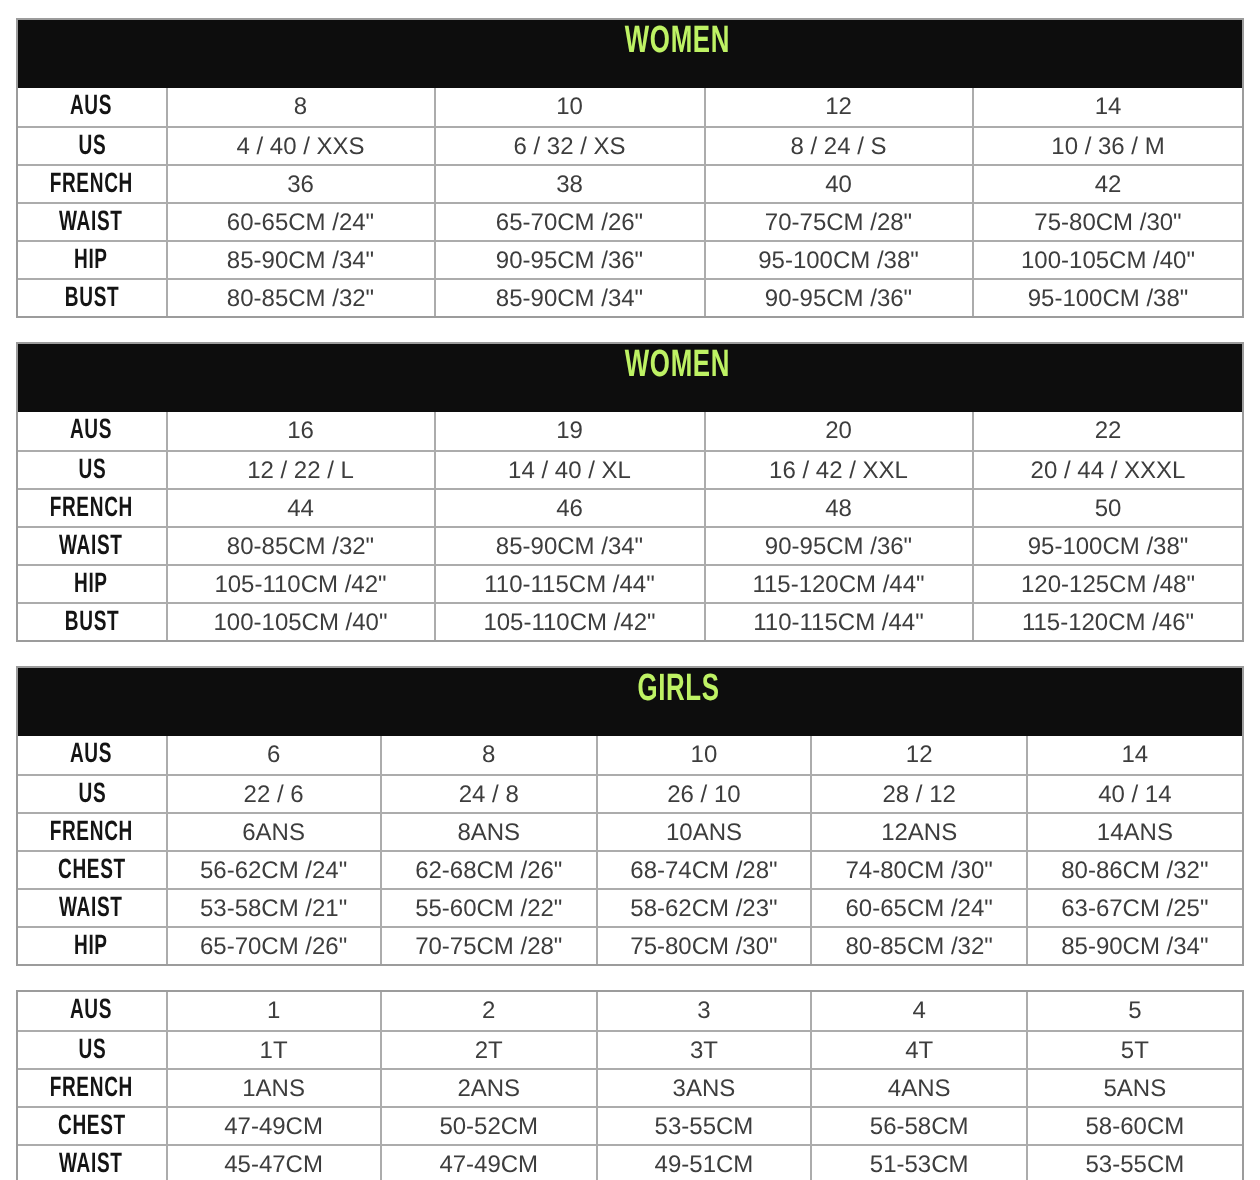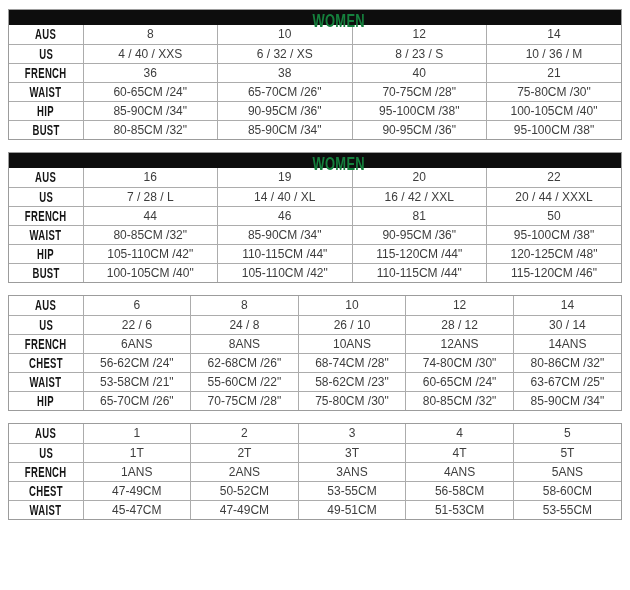--- a/index.html
+++ b/index.html
@@ -11,24 +11,24 @@
     font-family: "Liberation Sans", sans-serif;
   }
   .size-table {
     width: 614px;
     border: 1px solid #9c9c9c;
     margin-bottom: 12px;
     background: #ffffff;
   }
   .size-table .hdr {
     background: #0d0d0d;
-    height: 15px;
+    height: 34px;
     line-height: 21px;
     text-align: center;
-    color: #15803d;
+    color: #bef264;
     padding-left: 48px;
   }
   .cnd {
     display: inline-block;
     transform: scaleX(0.68);
     transform-origin: 50% 50%;
     white-space: nowrap;
     font-weight: bold;
     letter-spacing: 0.5px;
   }
@@ -78,29 +78,29 @@
       <th><span class="cnd">AUS</span></th>
       <td>8</td>
       <td>10</td>
       <td>12</td>
       <td>14</td>
     </tr>
     <tr>
       <th><span class="cnd">US</span></th>
       <td>4 / 40 / XXS</td>
       <td>6 / 32 / XS</td>
-      <td>8 / 23 / S</td>
+      <td>8 / 24 / S</td>
       <td>10 / 36 / M</td>
     </tr>
     <tr>
       <th><span class="cnd">FRENCH</span></th>
       <td>36</td>
       <td>38</td>
       <td>40</td>
-      <td>21</td>
+      <td>42</td>
     </tr>
     <tr>
       <th><span class="cnd">WAIST</span></th>
       <td>60-65CM /24"</td>
       <td>65-70CM /26"</td>
       <td>70-75CM /28"</td>
       <td>75-80CM /30"</td>
     </tr>
     <tr>
       <th><span class="cnd">HIP</span></th>
@@ -135,30 +135,30 @@
     <tbody>
         <tr>
       <th><span class="cnd">AUS</span></th>
       <td>16</td>
       <td>19</td>
       <td>20</td>
       <td>22</td>
     </tr>
     <tr>
       <th><span class="cnd">US</span></th>
-      <td>7 / 28 / L</td>
+      <td>12 / 22 / L</td>
       <td>14 / 40 / XL</td>
       <td>16 / 42 / XXL</td>
       <td>20 / 44 / XXXL</td>
     </tr>
     <tr>
       <th><span class="cnd">FRENCH</span></th>
       <td>44</td>
       <td>46</td>
-      <td>81</td>
+      <td>48</td>
       <td>50</td>
     </tr>
     <tr>
       <th><span class="cnd">WAIST</span></th>
       <td>80-85CM /32"</td>
       <td>85-90CM /34"</td>
       <td>90-95CM /36"</td>
       <td>95-100CM /38"</td>
     </tr>
     <tr>
@@ -173,20 +173,23 @@
       <td>100-105CM /40"</td>
       <td>105-110CM /42"</td>
       <td>110-115CM /44"</td>
       <td>115-120CM /46"</td>
     </tr>
   </tbody>
     </table>
 </section>
 
 <section class="size-table">
+  <div class="hdr">
+    <span class="cnd">GIRLS</span>
+  </div>
   <table>
     <colgroup>
         <col class="lbl">
         <col>
         <col>
         <col>
         <col>
         <col>
       </colgroup>
     <tbody>
@@ -197,21 +200,21 @@
       <td>10</td>
       <td>12</td>
       <td>14</td>
     </tr>
     <tr>
       <th><span class="cnd">US</span></th>
       <td>22 / 6</td>
       <td>24 / 8</td>
       <td>26 / 10</td>
       <td>28 / 12</td>
-      <td>30 / 14</td>
+      <td>40 / 14</td>
     </tr>
     <tr>
       <th><span class="cnd">FRENCH</span></th>
       <td>6ANS</td>
       <td>8ANS</td>
       <td>10ANS</td>
       <td>12ANS</td>
       <td>14ANS</td>
     </tr>
     <tr>

